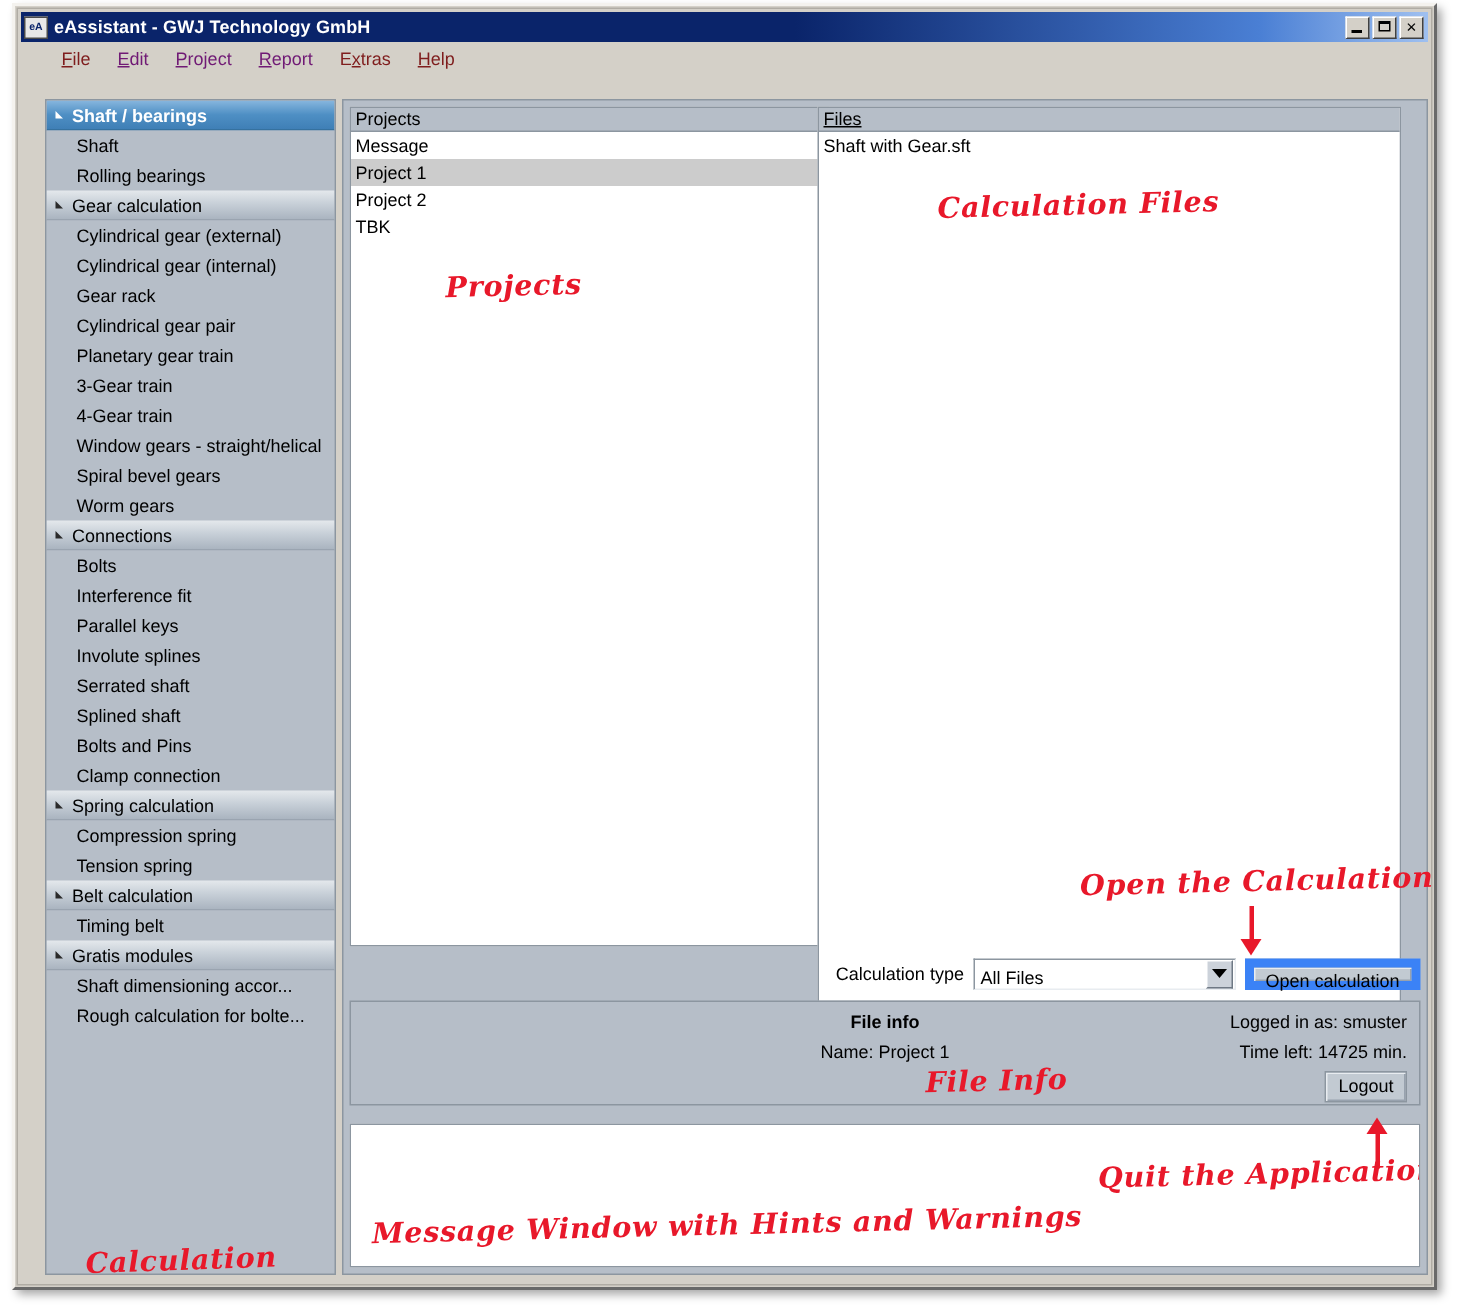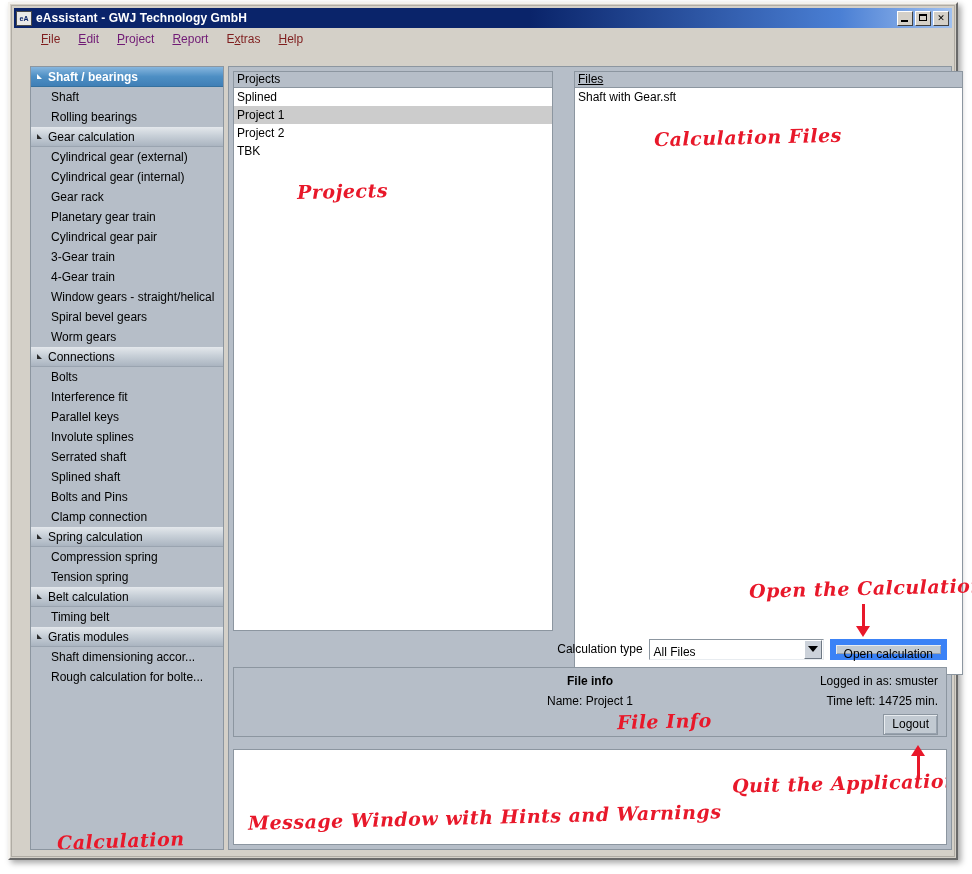--- a/index.html
+++ b/index.html
@@ -211,21 +211,21 @@
   #projects-pane {
     position: absolute;
     left: 0; top: 0;
     width: 320px; height: 560px;
     border: 1px solid #8c96a0;
     box-sizing: border-box;
     background: #ffffff;
   }
   #files-pane {
     position: absolute;
-    left: 341px; top: 0;
+    left: 312px; top: 0;
     width: 389px; height: 604px;
     border: 1px solid #8c96a0;
     box-sizing: border-box;
     background: #ffffff;
     text-decoration: underline;
   }
   .list-header {
     height: 16px;
     line-height: 15px;
     background: #b6bec8;
@@ -454,22 +454,22 @@
             </div>
             <div class="tree-item">Shaft</div>
             <div class="tree-item">Rolling bearings</div>
             <div class="tree-group">
               <span class="grp-arrow"></span>
               <span>Gear calculation</span>
             </div>
             <div class="tree-item">Cylindrical gear (external)</div>
             <div class="tree-item">Cylindrical gear (internal)</div>
             <div class="tree-item">Gear rack</div>
+            <div class="tree-item">Cylindrical gear pair</div>
             <div class="tree-item">Planetary gear train</div>
-            <div class="tree-item">Cylindrical gear pair</div>
             <div class="tree-item">3-Gear train</div>
             <div class="tree-item">4-Gear train</div>
             <div class="tree-item">Window gears - straight/helical</div>
             <div class="tree-item">Spiral bevel gears</div>
             <div class="tree-item">Worm gears</div>
             <div class="tree-group">
               <span class="grp-arrow"></span>
               <span>Connections</span>
             </div>
             <div class="tree-item">Bolts</div>
@@ -504,21 +504,21 @@
         </div>
       </div>
 
       <div id="right-area">
 
         <div id="split-row">
 
           <div id="projects-pane">
             <div class="list-header">Projects</div>
             <div class="list-body" id="projects-list">
-                <div class="list-row">Splined</div>
+                <div class="list-row">Message</div>
                 <div class="list-row selected">Project 1</div>
                 <div class="list-row">Project 2</div>
                 <div class="list-row">TBK</div>
               </div>
             <div class="annot" style="left:63px; top:108px;">Projects</div>
           </div>
 
           <div id="pane-divider"></div>
 
           <div id="files-pane">

